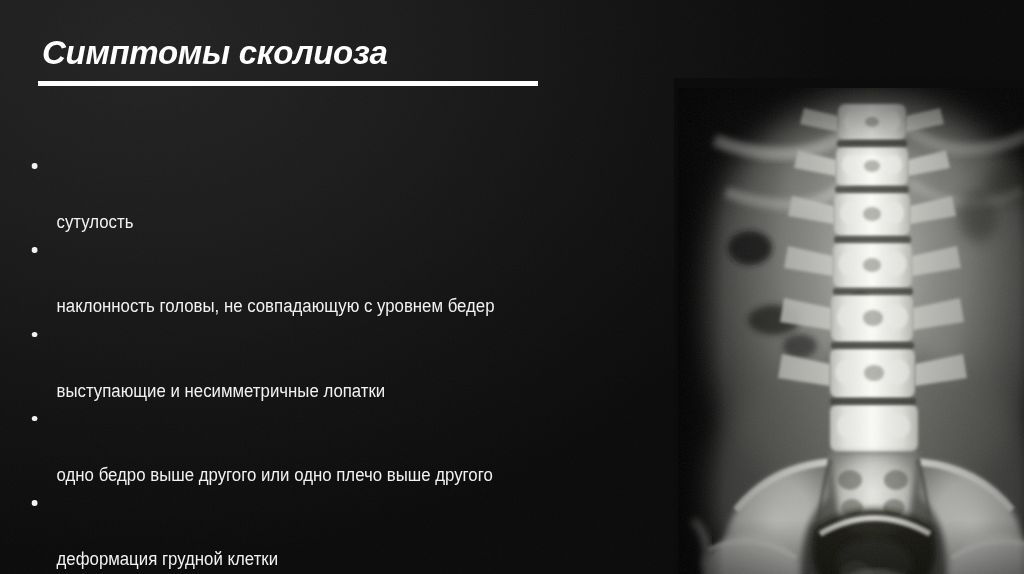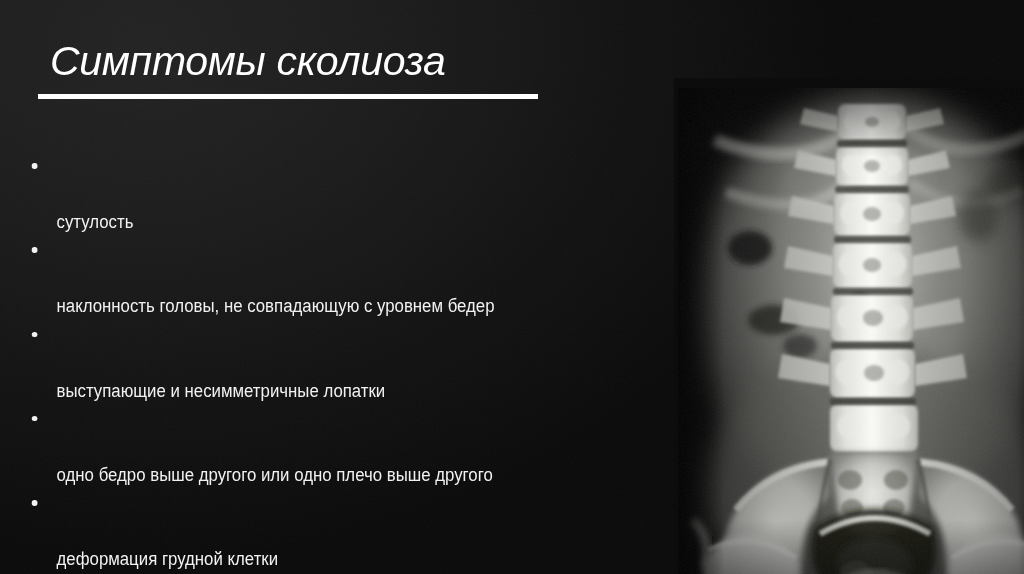--- a/index.html
+++ b/index.html
@@ -26,26 +26,26 @@
   }
 
   
   #title-block {
     position: absolute;
     left: 38px;
     top: 28px;
     width: 560px;
   }
   #page-title {
-    margin: 8px;
+    margin: 0;
     color: #ffffff;
     font-family: "Liberation Sans", sans-serif;
     font-style: italic;
-    font-weight: normal;
-    font-size: 41px;
+    font-weight: bold;
+    font-size: 33px;
     line-height: 50px;
     letter-spacing: -0.3px;
     white-space: nowrap;
     padding-left: 4px;
   }
   #title-underline {
     margin-top: 3px;
     width: 500px;
     height: 5px;
     background: #ffffff;

